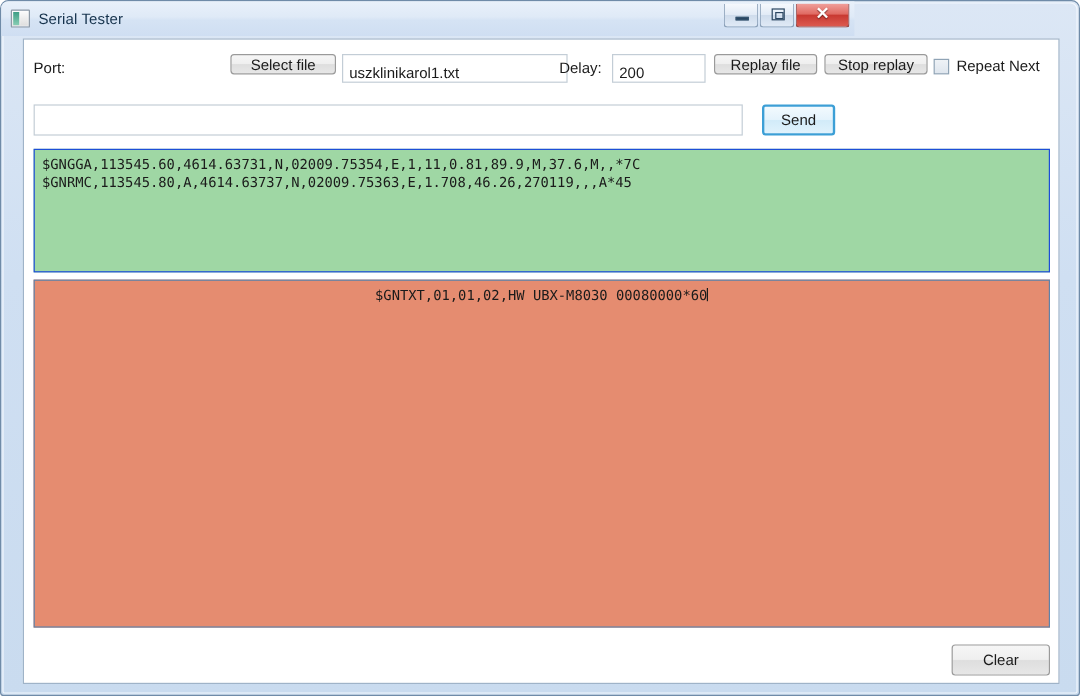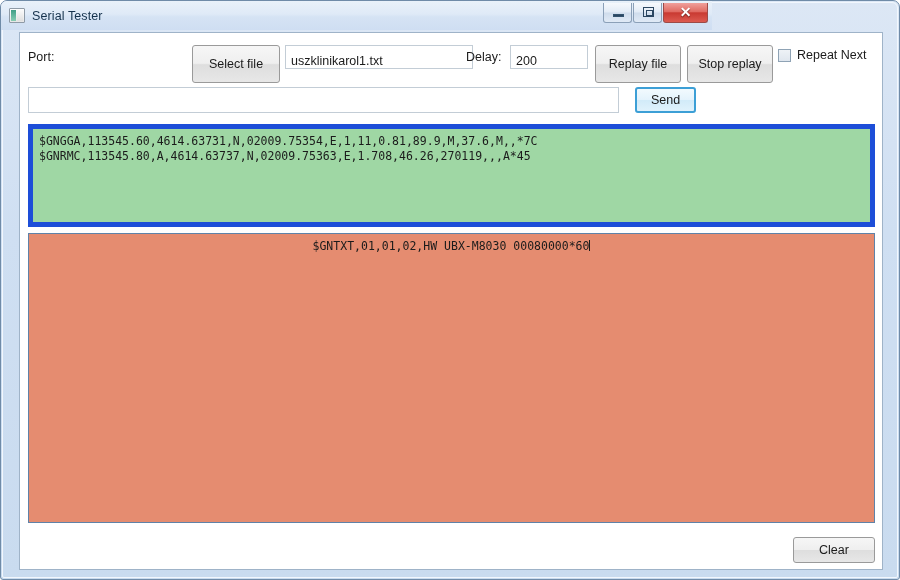--- a/index.html
+++ b/index.html
@@ -163,21 +163,21 @@
     position: absolute;
     right: 7px; top: 9px;
     width: 0; height: 0;
     border-left: 4px solid transparent;
     border-right: 4px solid transparent;
     border-top: 4px solid #2d2d2d;
   }
 
   .btn {
     position: absolute;
-    height: 38px;
+    height: 17px;
     background: linear-gradient(180deg,#f6f6f6 0%, #efefef 48%, #dedede 52%, #e7e7e7 100%);
     border: 1px solid #9a9a9a;
     border-radius: 3px;
     font-size: 12.5px;
     color: #1b1b1b;
     cursor: pointer;
     display: flex;
     align-items: center;
     justify-content: center;
     font-family: "Liberation Sans", sans-serif;
@@ -223,21 +223,21 @@
   .logarea {
     position: absolute;
     font-family: "DejaVu Sans Mono", monospace;
     font-size: 11.5px;
     line-height: 14.5px;
     color: #1b1b1b;
     padding: 5px 6px 4px 6px;
     overflow: hidden;
     white-space: pre;
   }
-  .log-green { border: 5px solid #1d4ed8; }
+  .log-green { border: 1px solid #1d4ed8; }
   .log-red   { border: 1px solid #5f82a8; }
 
   .caret {
     display: inline-block;
     width: 1px;
     height: 11px;
     background: #1b1b1b;
     vertical-align: -1px;
     margin-left: 0px;
   }

